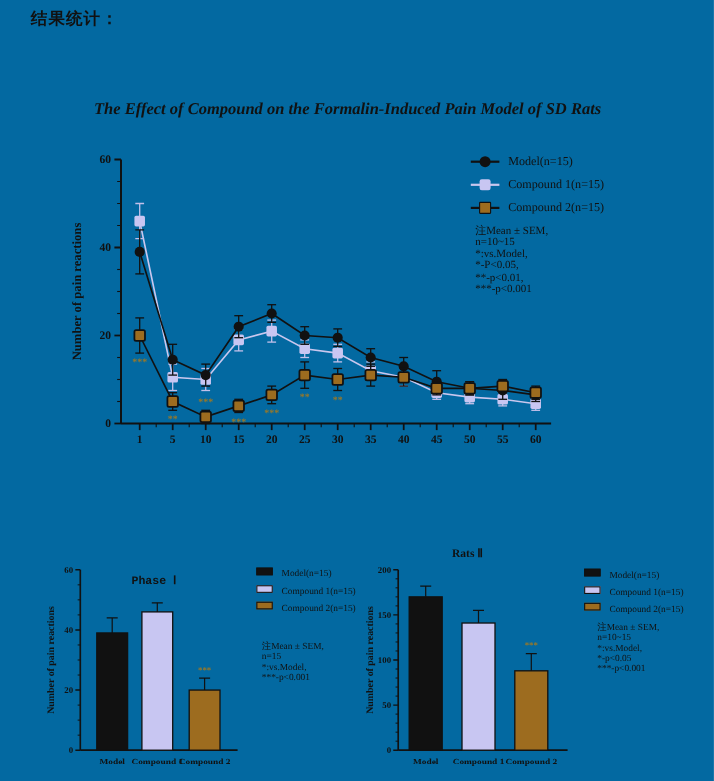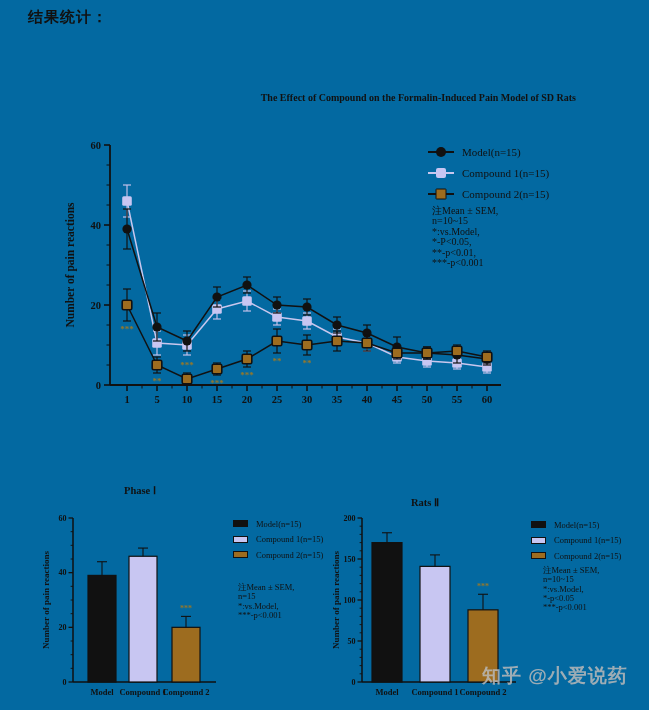--- a/index.html
+++ b/index.html
@@ -1,25 +1,25 @@
 <!DOCTYPE html>
 <html><head>
 <meta charset="utf-8">
 <style>
   html,body{margin:0;padding:0;background:#fff;}
   .canvas{position:relative;width:649px;height:710px;background:#0369a1;overflow:hidden;
           font-family:"Liberation Serif",serif;color:#111;}
   .hdr{position:absolute;left:28px;top:8px;font-size:15px;font-weight:bold;
        font-family:"Liberation Sans",sans-serif;letter-spacing:1px;}
-  .main-title{position:absolute;left:56px;top:92px;width:520px;text-align:right;
-              font-size:10px;font-weight:bold;}
+  .main-title{position:absolute;left:56px;top:92px;width:520px;text-align:center;
+              font-size:15px;font-weight:bold;font-style:italic;}
   .svg-abs{position:absolute;}
   
   .legend{position:absolute;display:flex;flex-direction:column;}
-  .lg-row{display:flex;align-items:center;gap:8px;}
+  .lg-row{display:flex;align-items:flex-start;gap:8px;}
   .legend.main .lg-row{height:21px;font-size:11px;}
   .legend.small .lg-row{height:15.5px;font-size:8.5px;}
   .lm{position:relative;width:26px;height:12px;flex:0 0 26px;}
   .lm .ln{position:absolute;left:0;right:0;top:5px;height:2px;}
   .lm .mk{position:absolute;left:50%;top:50%;transform:translate(-50%,-50%);box-sizing:border-box;}
   .lm-model .ln{background:#111;}
   .lm-model .mk{width:10px;height:10px;border-radius:50%;background:#111;}
   .lm-c1 .ln{background:#c9c7ee;}
   .lm-c1 .mk{width:10px;height:10px;border-radius:2px;background:#c8c6f2;}
   .lm-c2 .ln{background:#111;}
@@ -298,21 +298,21 @@
     </div>
   </div>
 
   <div class="note main">注Mean ±  SEM,
 n=10~15
 *:vs.Model,
 *-P&lt;0.05,
 **-p&lt;0.01,
 ***-p&lt;0.001</div>
 
-  <div class="phase-title" style="left:60px;top:484px;width:160px;">Phase Ⅰ</div>
+  <div class="phase-title" style="left:60px;top:521px;width:160px;font-family:Liberation Mono, monospace;">Phase Ⅰ</div>
 
   <svg id="svg-p1" class="svg-abs" style="left:40px;top:508px;" width="195" height="200">
       <line x1="33" y1="174" x2="176" y2="174" stroke="#111" stroke-width="1.5"></line>
       <line x1="33" y1="174" x2="33" y2="10" stroke="#111" stroke-width="1.5"></line>
       <line x1="28.5" y1="174" x2="33" y2="174" stroke="#111" stroke-width="1.3"></line>
       <line x1="30.6" y1="160.33333333333334" x2="33" y2="160.33333333333334" stroke="#111" stroke-width="0.9"></line>
       <line x1="30.6" y1="146.66666666666666" x2="33" y2="146.66666666666666" stroke="#111" stroke-width="0.9"></line>
       <line x1="30.6" y1="133" x2="33" y2="133" stroke="#111" stroke-width="0.9"></line>
       <line x1="28.5" y1="119.33333333333334" x2="33" y2="119.33333333333334" stroke="#111" stroke-width="1.3"></line>
       <line x1="30.6" y1="105.66666666666666" x2="33" y2="105.66666666666666" stroke="#111" stroke-width="0.9"></line>
@@ -424,15 +424,14 @@
       <span>Compound 2(n=15)</span>
     </div>
   </div>
 
   <div class="note p2">注Mean ±  SEM,
 n=10~15
 *:vs.Model,
 *-p&lt;0.05
 ***-p&lt;0.001</div>
 
-  <div class="watermark">知乎 @小爱说药</div>
 
 </div>
 
 </body></html>

